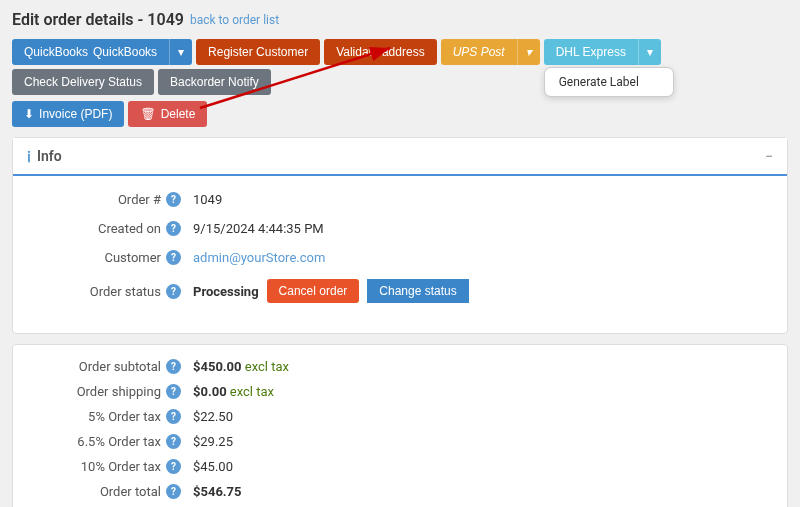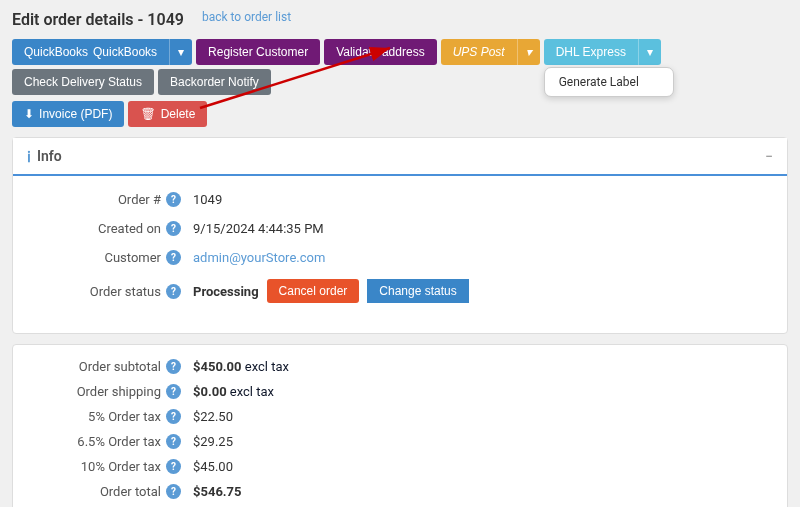--- a/index.html
+++ b/index.html
@@ -14,21 +14,22 @@
       width: 800px;
       min-height: 507px;
       background: #f0f0f0;
       padding: 10px 12px;
       position: relative;
     }
 
     
     .page-header {
       display: flex;
-      gap: 18px;
+      align-items: center;
+      gap: 6px;
       margin-bottom: 10px;
     }
     .page-title {
       font-size: 16px;
       font-weight: 600;
       color: #333;
     }
     .back-link {
       color: #5b9bd5;
       text-decoration: none;
@@ -60,21 +61,21 @@
       font-size: 12px;
       font-weight: 500;
       white-space: nowrap;
     }
 
     .btn-primary {
       background: #3a86c8;
       color: white;
     }
     .btn-success {
-      background: #701a75;
+      background: #c2410c;
       color: white;
     }
     .btn-orange {
       background: #e8a735;
       color: white;
       font-style: italic;
     }
     .btn-teal {
       background: #5bc0de;
       color: white;
@@ -265,21 +266,21 @@
       justify-content: flex-end;
       gap: 5px;
     }
 
     .summary-value {
       font-size: 13px;
       color: #333;
     }
 
     .excl-tax {
-      color: #0f172a;
+      color: #4d7c0f;
       font-weight: normal;
     }
 
     .bold-val {
       font-weight: 700;
     }
   </style>
 </head>
 <body>
 

